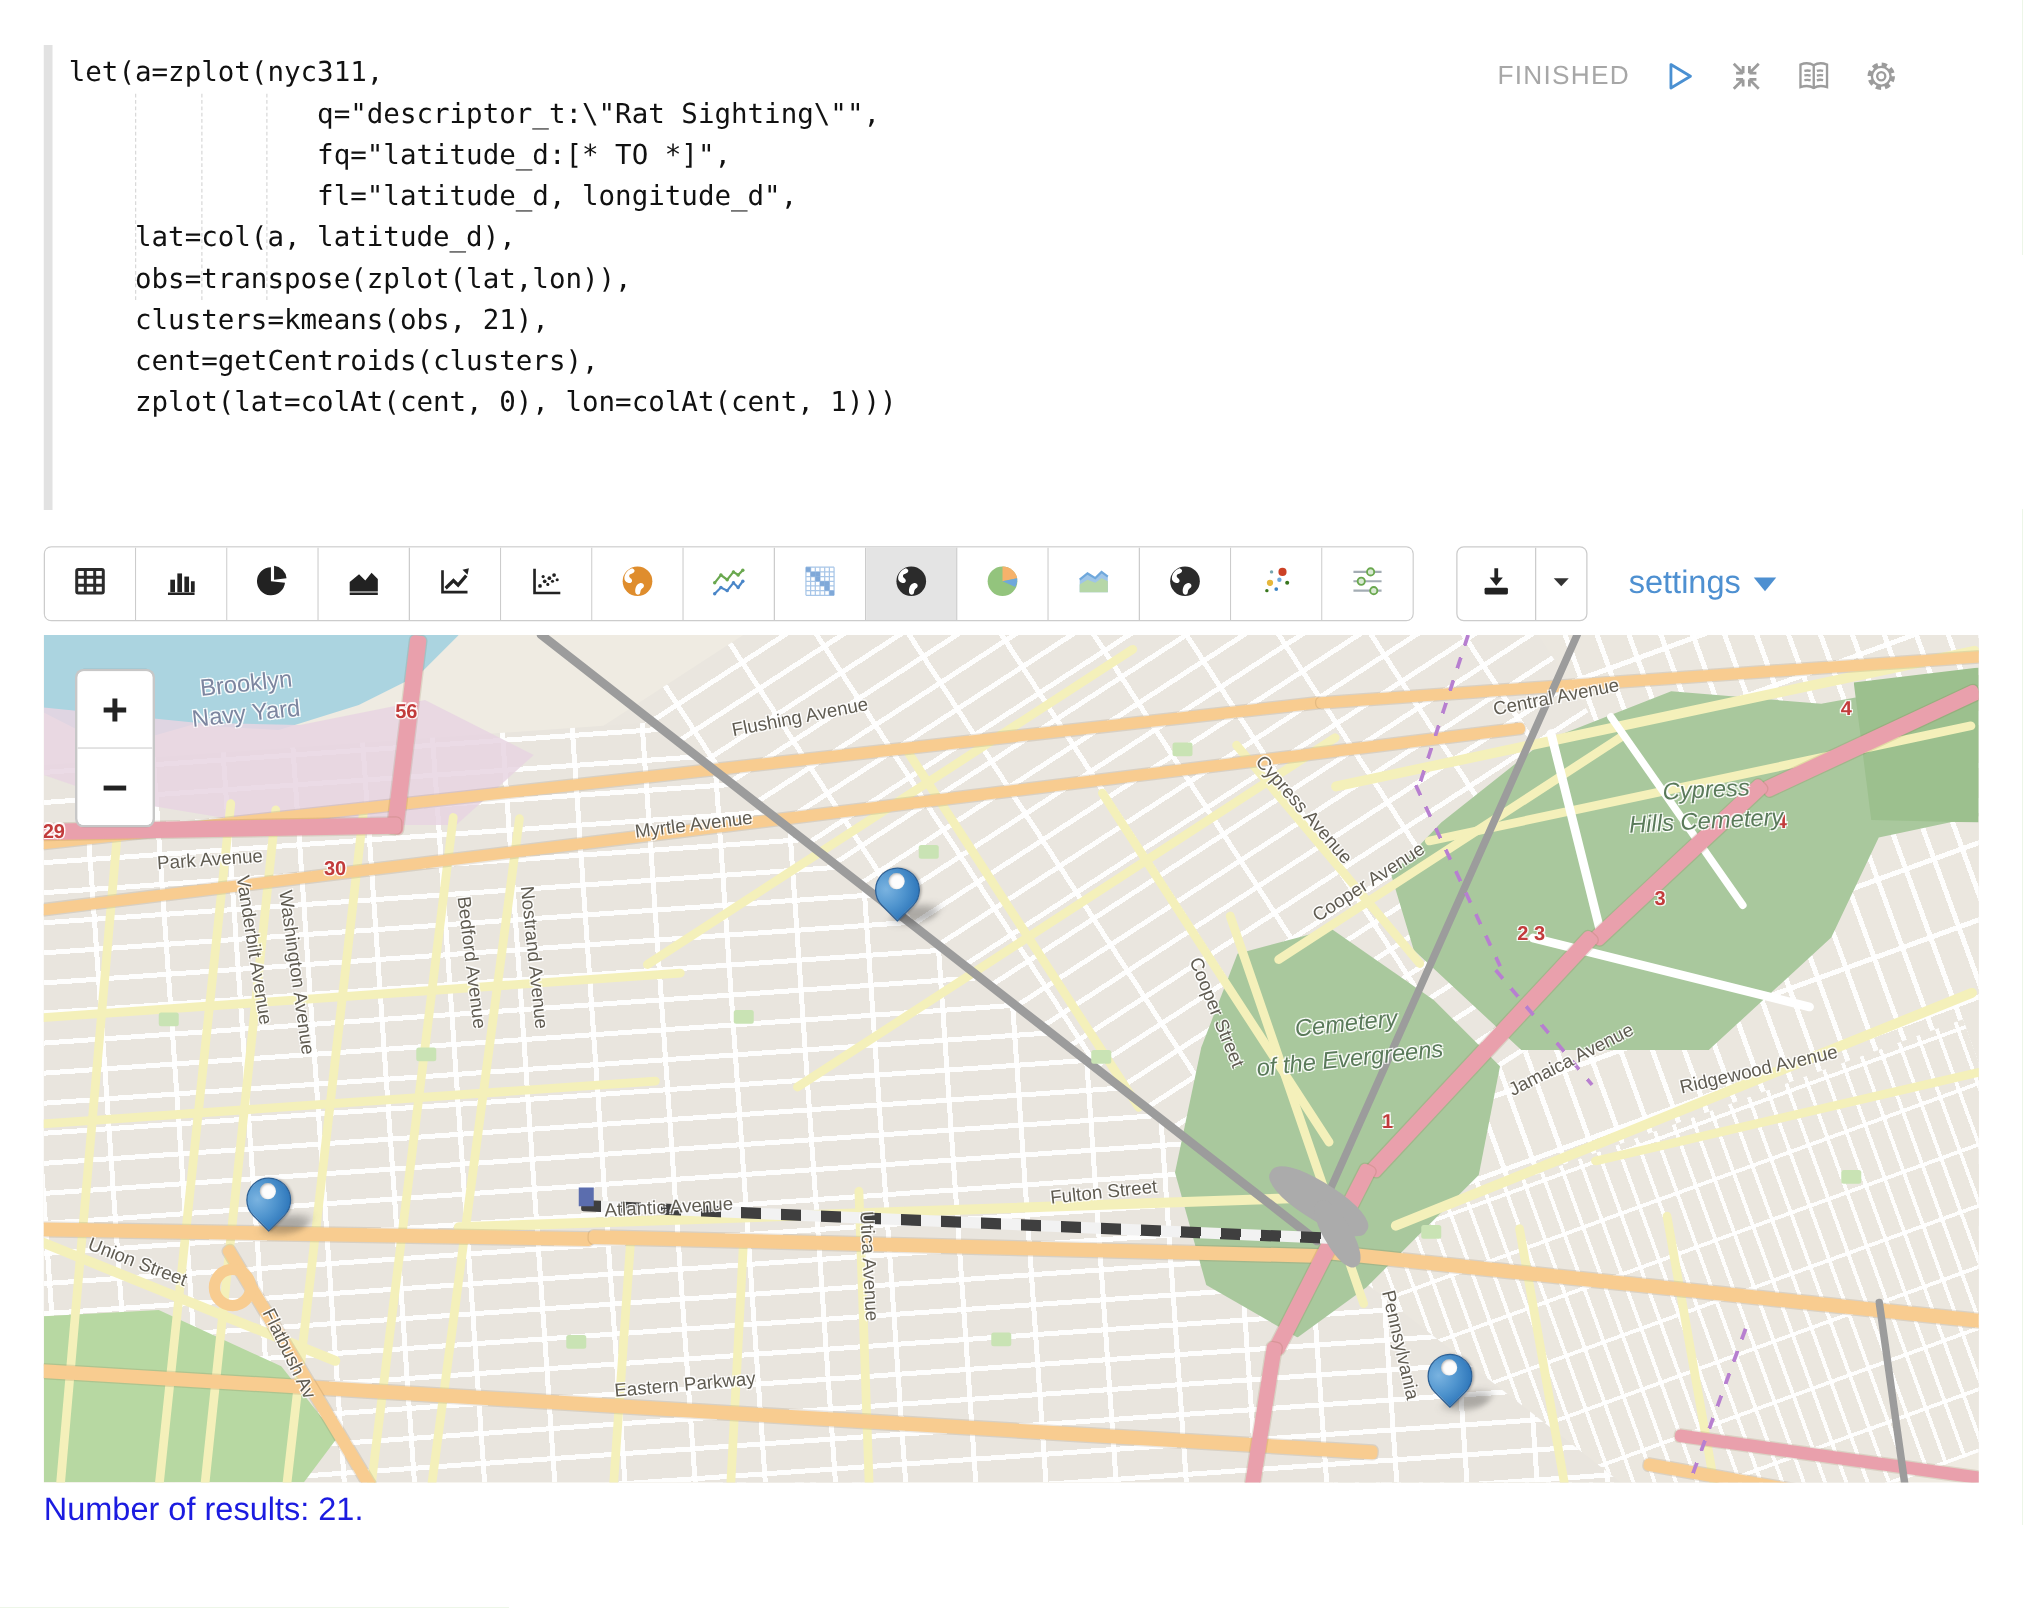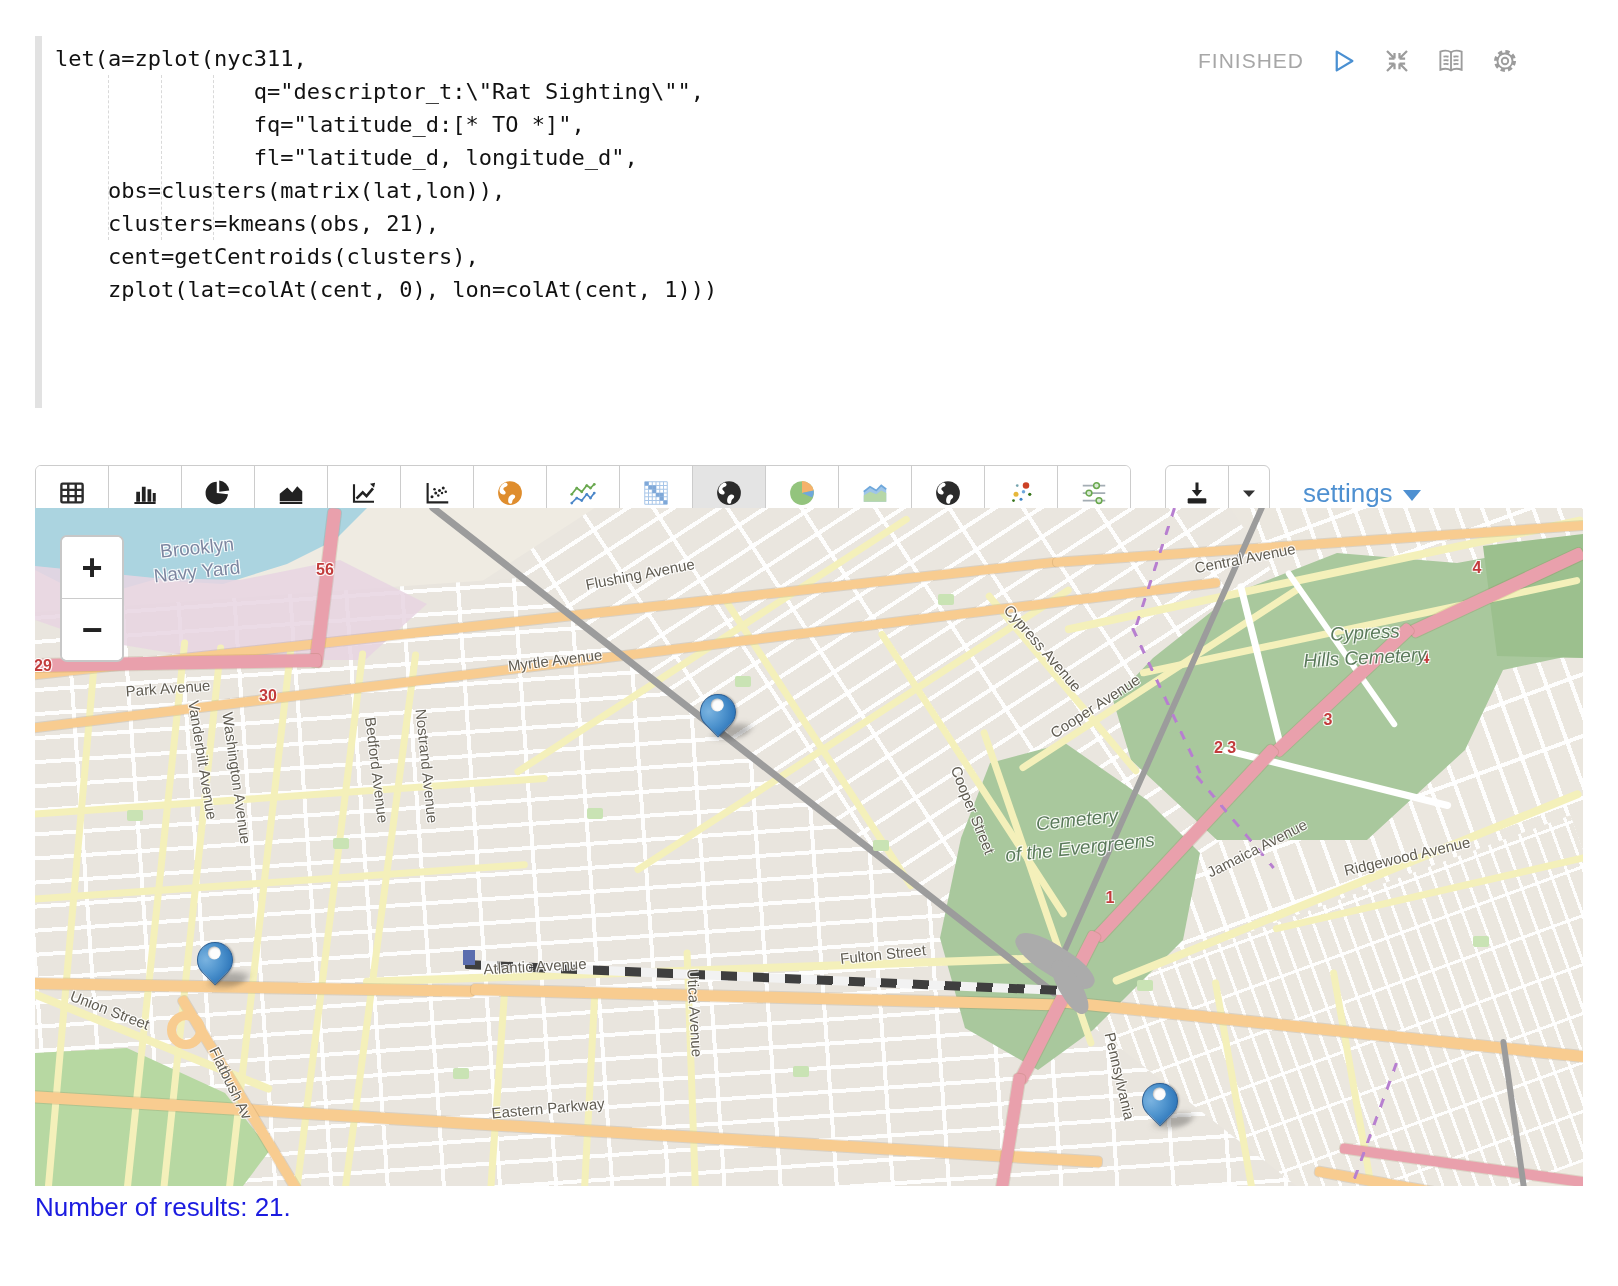--- a/index.html
+++ b/index.html
@@ -10,21 +10,21 @@
   #code-gutter{position:absolute;left:0;top:6px;width:7px;height:372px;background:#e2e2e2;}
   #code-lines{position:absolute;left:20px;top:12px;font-family:"DejaVu Sans Mono",monospace;
               font-size:22px;line-height:33px;color:#111;}
   .code-line{white-space:pre;}
   .indent-guide{position:absolute;top:45px;height:165px;width:0;border-left:1px dashed #d9d9d9;}
   
   #para-controls{position:absolute;top:46px;right:98px;display:flex;align-items:center;gap:24px;}
   #status-label{font-size:21px;color:#a7a7a7;letter-spacing:1px;}
   .pc-icon{width:30px;height:30px;cursor:pointer;}
   
-  #toolbar-row{position:absolute;left:35px;top:437px;width:1548px;height:60px;margin-top:28px;}
+  #toolbar-row{position:absolute;left:35px;top:437px;width:1548px;height:60px;}
   #chart-type-group{position:absolute;left:0;top:0;height:60px;display:flex;
     border:1px solid #ccc;border-radius:6px;overflow:hidden;background:#fff;box-sizing:border-box;}
   .tbtn{width:72px;height:100%;display:flex;align-items:center;justify-content:center;
         border-right:1px solid #ccc;cursor:pointer;background:#fff;}
   .tbtn:last-child{border-right:none;}
   .tbtn.selected{background:#e4e4e4;}
   #download-group{position:absolute;left:1130px;top:0;height:60px;display:flex;
     border:1px solid #ccc;border-radius:6px;overflow:hidden;background:#fff;box-sizing:border-box;}
   .dbtn{height:100%;display:flex;align-items:center;justify-content:center;cursor:pointer;}
   #download-btn{width:62px;border-right:1px solid #ccc;}
@@ -101,21 +101,22 @@
 <div id="code-wrap">
   <div id="code-gutter"></div>
   <div class="indent-guide" style="left:73px"></div>
   <div class="indent-guide" style="left:126px"></div>
   <div class="indent-guide" style="left:178px"></div>
   <div id="code-lines">
       <div class="code-line">let(a=zplot(nyc311,</div>
       <div class="code-line">               q="descriptor_t:\"Rat Sighting\"",</div>
       <div class="code-line">               fq="latitude_d:[* TO *]",</div>
       <div class="code-line">               fl="latitude_d, longitude_d",</div>
-      <div class="code-line">    obs=clusters(matrix(lat,lon)),</div>
+      <div class="code-line">    lat=col(a, latitude_d),</div>
+      <div class="code-line">    obs=transpose(zplot(lat,lon)),</div>
       <div class="code-line">    clusters=kmeans(obs, 21),</div>
       <div class="code-line">    cent=getCentroids(clusters),</div>
       <div class="code-line">    zplot(lat=colAt(cent, 0), lon=colAt(cent, 1)))</div>
     </div>
 </div>
 
 <div id="para-controls">
   <span id="status-label">FINISHED</span>
   <span class="pc-icon">
     <svg viewBox="0 0 24 24" width="30" height="30">

